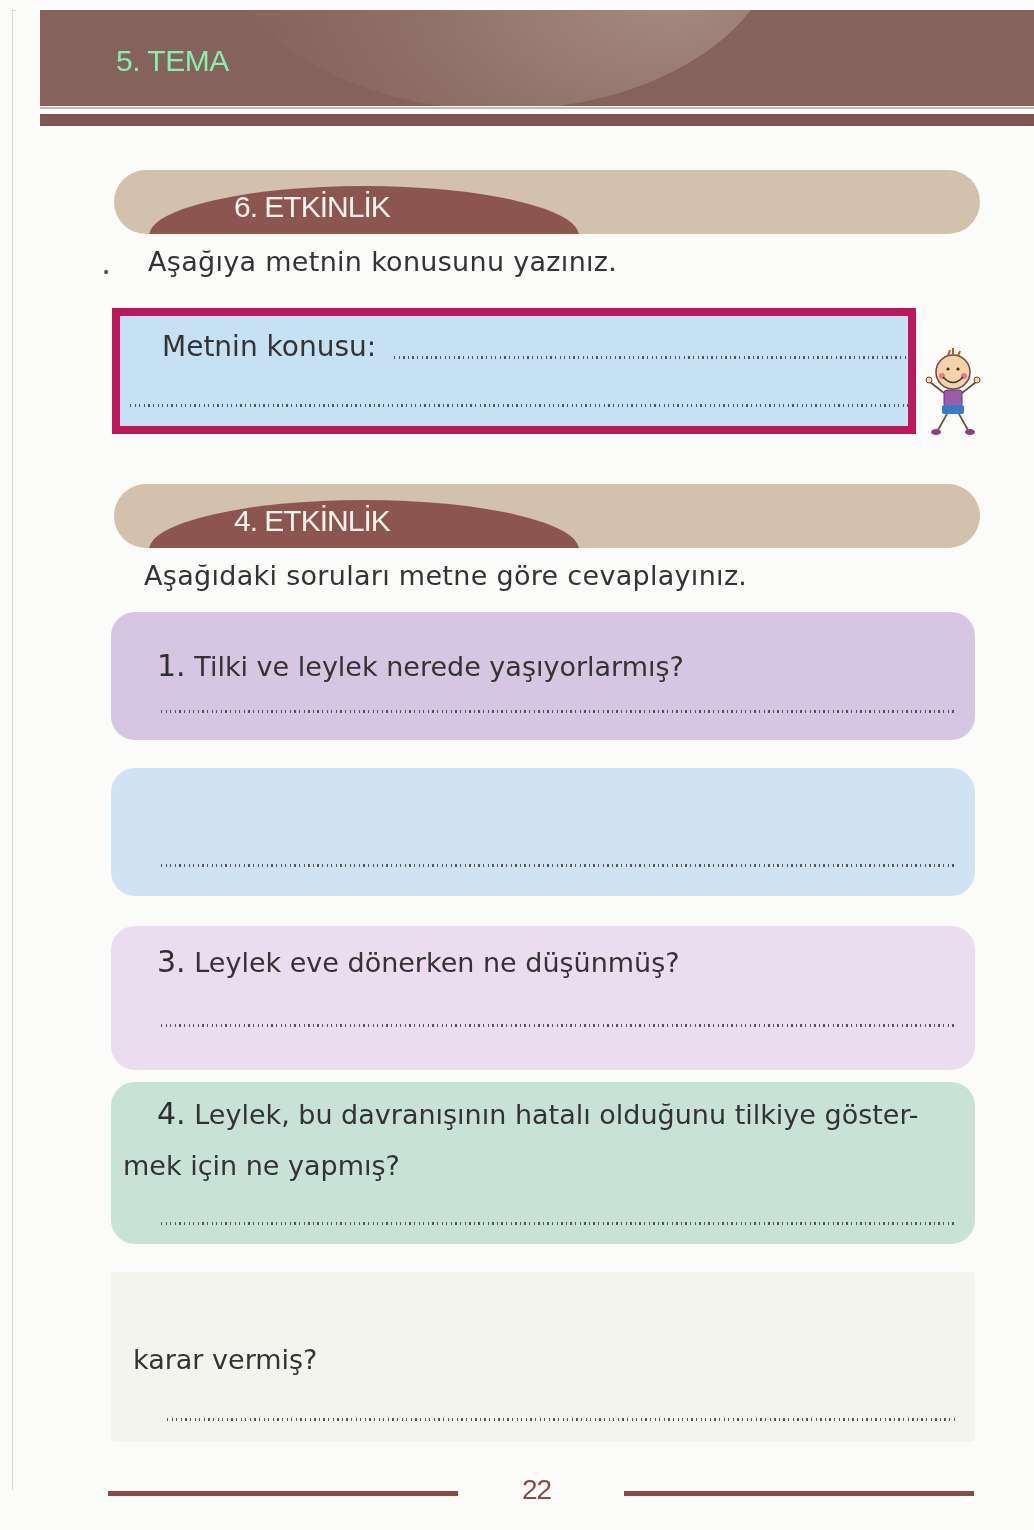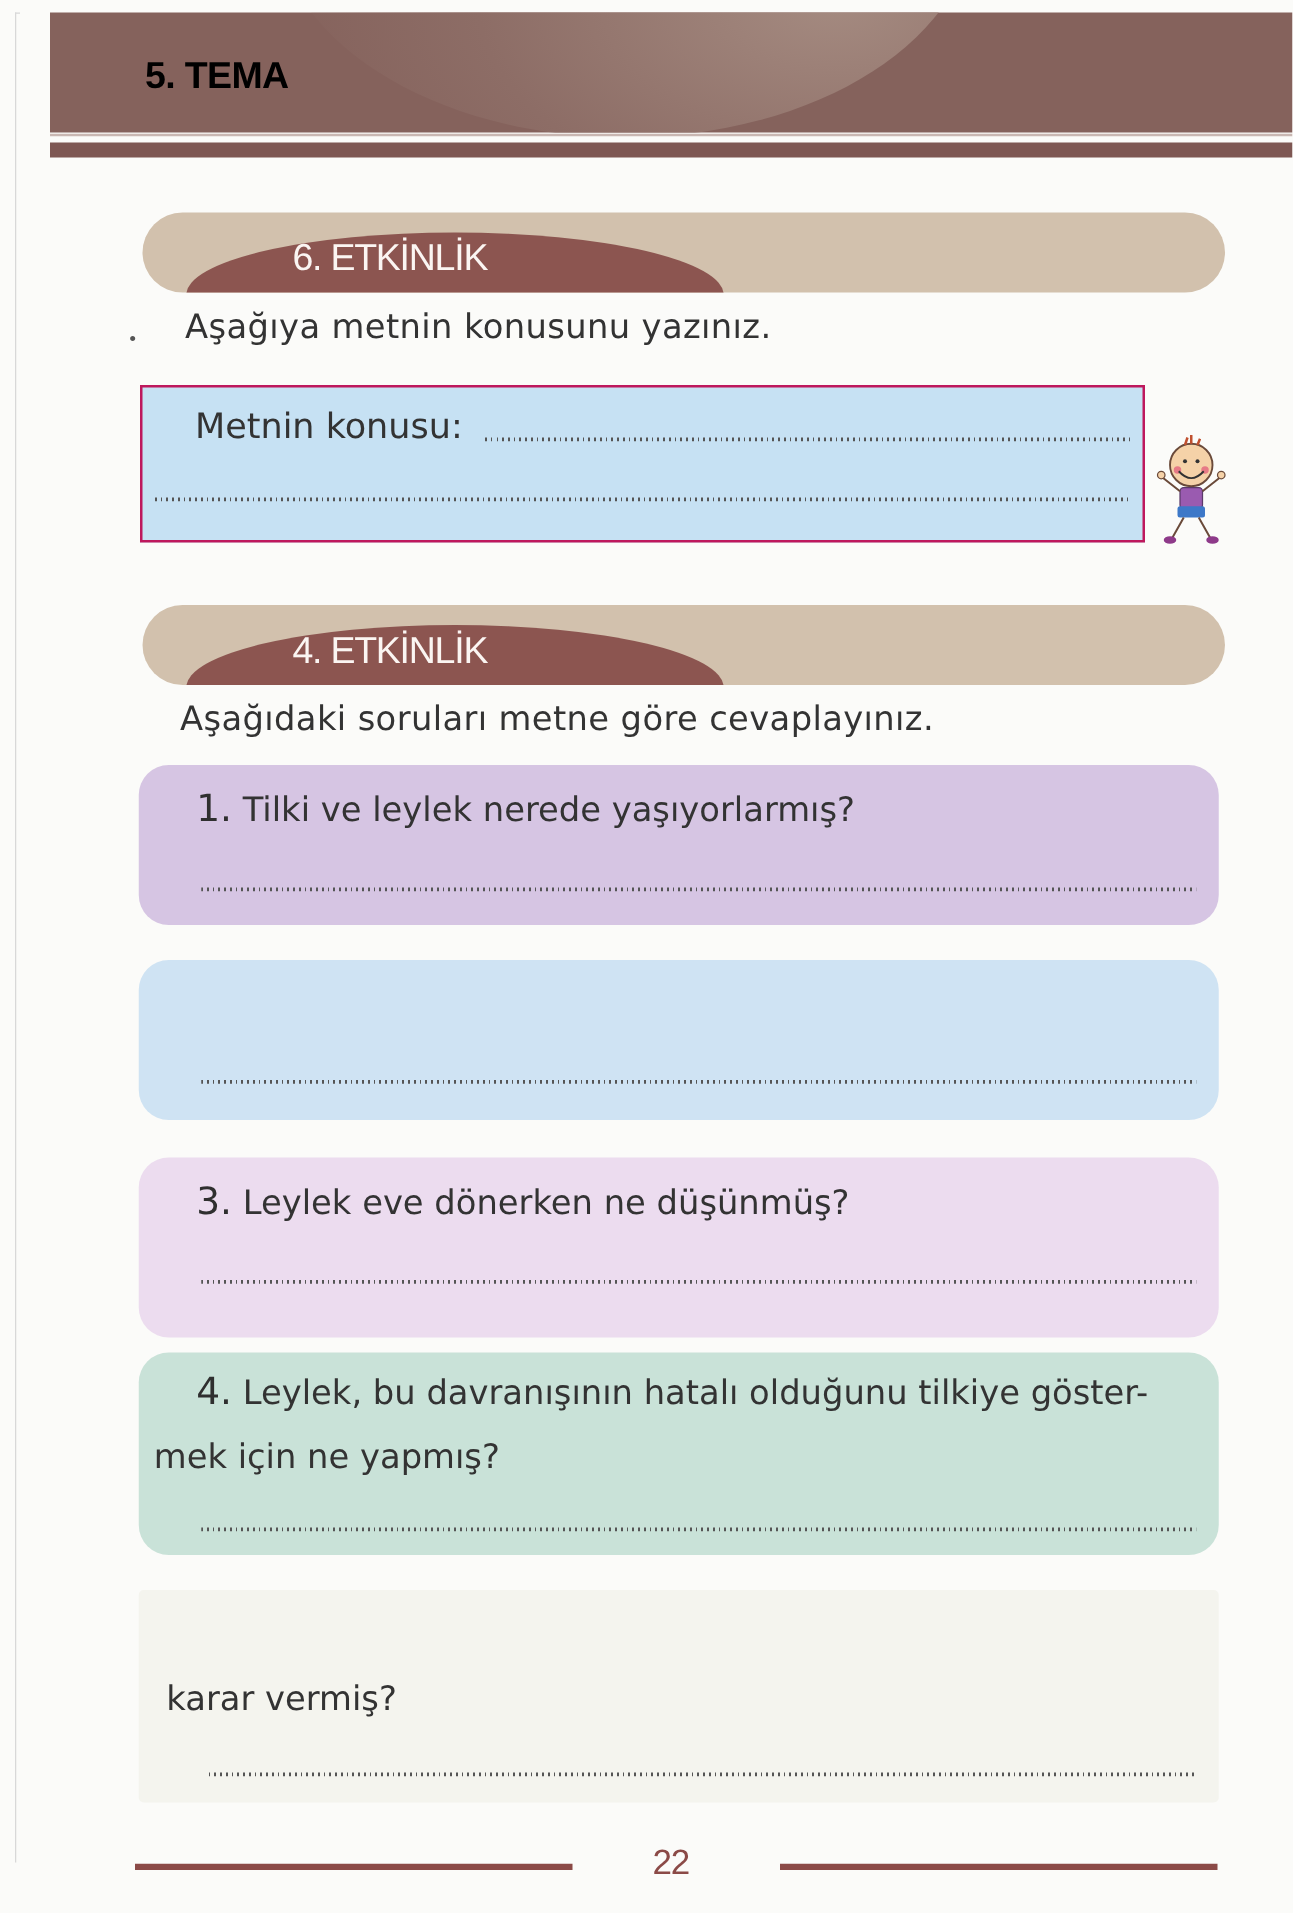--- a/index.html
+++ b/index.html
@@ -3,32 +3,32 @@
 <meta charset="utf-8">
 <style>
   * { box-sizing: border-box; margin: 0; padding: 0; }
   html, body { width: 1034px; height: 1530px; background: #fbfbf9; overflow: hidden; }
   body { position: relative; font-family: "DejaVu Sans", sans-serif; color: #3a3a3a; }
 
   .page-edge { position: absolute; left: 12px; top: 10px; width: 4px; height: 1480px; border-left: 1px solid #d8d8d8; border-top: 1px solid #d8d8d8; }
 
   .theme-banner { position: absolute; left: 40px; top: 10px; width: 994px; height: 96px; background: #85625c; overflow: hidden; }
   .theme-banner .swoosh { position: absolute; left: 180px; top: -260px; width: 560px; height: 360px; border-radius: 50%; background: radial-gradient(ellipse at 80% 70%, #a48a80 0%, #8d6d66 45%, rgba(133,98,92,0) 70%); }
-  .theme-title { position: absolute; left: 76px; top: 34px; font-family: "Liberation Sans", sans-serif; font-size: 30px; color: #000000; letter-spacing: -0.5px; font-weight: bold; }
+  .theme-title { position: absolute; left: 76px; top: 34px; font-family: "Liberation Sans", sans-serif; font-size: 30px; color: #86efac; letter-spacing: -0.5px; font-weight: normal; }
   .theme-stripe { position: absolute; left: 40px; top: 114px; width: 994px; height: 12px; background: #7e5753; }
   .theme-stripe-thin { position: absolute; left: 40px; top: 107px; width: 994px; height: 2px; background: #c9b7b2; }
 
   .activity-bar { position: absolute; left: 114px; width: 866px; height: 64px; border-radius: 32px; background: #d2c1ad; overflow: hidden; }
   .activity-bar .hump { position: absolute; left: 35px; top: 16px; width: 430px; height: 100px; border-radius: 50% 50% 0 0; background: #8c5550; }
   .activity-label { position: absolute; left: 120px; top: 20px; font-family: "Liberation Sans", sans-serif; font-size: 30px; color: #fbf5f2; letter-spacing: -1px; }
 
   .instruction { position: absolute; font-size: 27px; color: #333; letter-spacing: 0.3px; }
   .bullet { position: absolute; left: 102px; top: 264px; font-size: 14px; color: #555; }
 
-  .topic-box { position: absolute; left: 112px; top: 308px; width: 804px; height: 126px; background: #c6e1f3; border: 2px solid #be185d; }
+  .topic-box { position: absolute; left: 112px; top: 308px; width: 804px; height: 126px; background: #c6e1f3; border: 8px solid #be185d; }
   .topic-label { position: absolute; left: 42px; top: 14px; font-size: 28px; color: #333; }
   .dots { position: absolute; height: 3px; background-image: repeating-linear-gradient(90deg, #555 0 1.3px, transparent 1.3px 4.6px); }
 
   .kid { position: absolute; left: 918px; top: 346px; width: 70px; height: 92px; }
 
   .qbox { position: absolute; left: 111px; width: 864px; border-radius: 24px; }
   .q-text { position: absolute; font-size: 27px; color: #333; line-height: 52px; }
   .q-num { font-size: 30px; color: #2f2f2f; }
 
   .footer-line { position: absolute; top: 1491px; height: 5px; background: #8b4a47; }
@@ -77,21 +77,21 @@
   <ellipse cx="52" cy="86" rx="5" ry="3" fill="#8e3a8a"></ellipse>
 </svg>
 
 <div class="activity-bar" style="top:484px;">
   <div class="hump"></div>
   <div class="activity-label">4. ETKİNLİK</div>
 </div>
 <div class="instruction" style="left:144px; top:560px;">Aşağıdaki soruları metne göre cevaplayınız.</div>
 
 <div class="qbox" style="top:612px; height:128px; background:#d6c5e3;">
-  <div class="q-text" style="left:46px; top:10px;">
+  <div class="q-text" style="left:46px; top:28px;">
     <span class="q-num">1.</span>
     <span>Tilki ve leylek nerede yaşıyorlarmış?</span>
   </div>
   <div class="dots" style="left:50px; top:98px; width:796px;"></div>
 </div>
 
 <div class="qbox" style="top:768px; height:128px; background:#cfe3f3;">
   <div class="dots" style="left:50px; top:96px; width:796px;"></div>
 </div>
 

